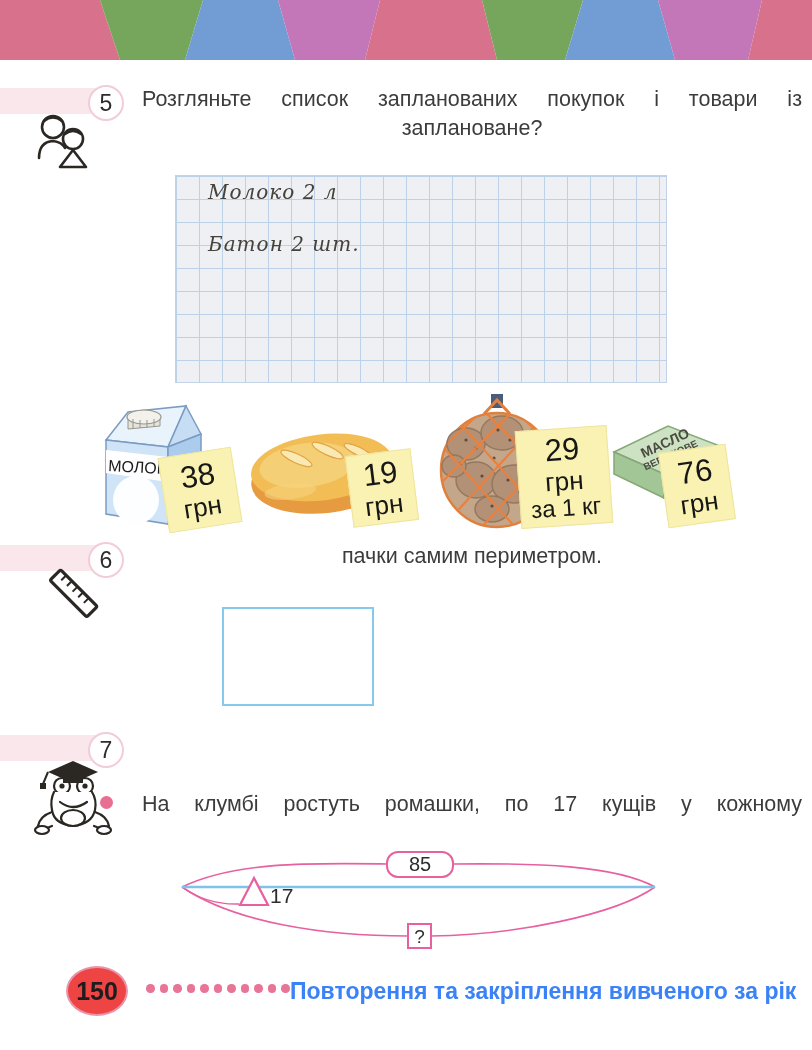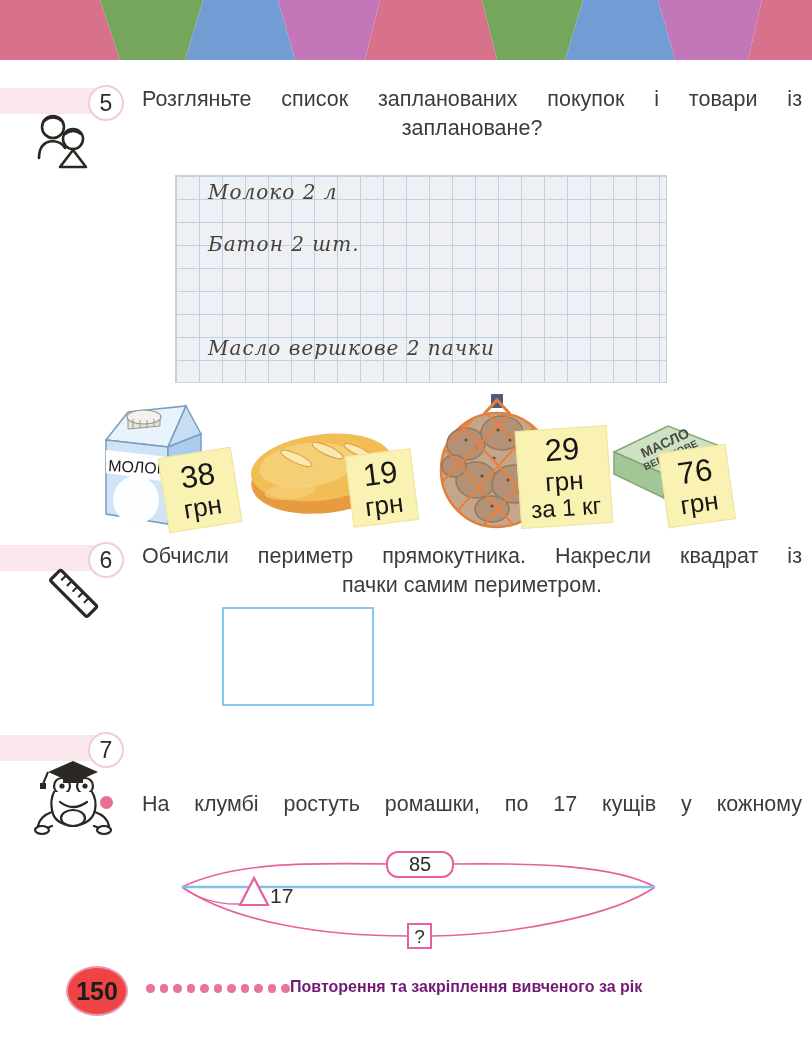--- a/index.html
+++ b/index.html
@@ -38,22 +38,22 @@
          border:2px solid #87c9ed;background:#ffffff;}
   
   .bullet-dot{position:absolute;left:100px;top:796px;width:13px;height:13px;
               border-radius:50%;background:#e76f92;}
   
   .page-num{position:absolute;left:66px;top:966px;width:58px;height:46px;border-radius:50%;
             background:#ef4444;border:2px solid #e895ac;display:flex;align-items:center;
             justify-content:center;font-size:25px;font-weight:bold;color:#1d1d1d;}
   .dots{position:absolute;left:146px;top:984px;display:flex;gap:5px;}
   .dots span{width:8.5px;height:8.5px;border-radius:50%;background:#e87496;display:block;}
-  .footer-text{position:absolute;left:290px;top:978px;font-size:16px;font-weight:bold;
-               color:#701a75;white-space:nowrap;}
+  .footer-text{position:absolute;left:290px;top:978px;font-size:23px;font-weight:bold;
+               color:#3b82f6;white-space:nowrap;}
   svg text{font-family:"Liberation Sans",sans-serif;}
 </style>
 </head>
 <body>
 
 <div class="page">
 
   <svg class="top-border" viewBox="0 0 812 60" preserveAspectRatio="none">
     <polygon points="0,0 100,0 120,60 0,60" fill="#d8718b"></polygon>
     <polygon points="100,0 203,0 185,60 120,60" fill="#76a65c"></polygon>
@@ -83,21 +83,20 @@
   </svg>
 
   <div class="task-text" style="top:85px">
     <div class="jline">Розгляньте список запланованих покупок і товари із</div>
     <div class="lline">заплановане?</div>
   </div>
 
   <div class="paper">
     <div class="hand" style="top:4px">Молоко 2 л</div>
     <div class="hand" style="top:56px">Батон 2 шт.</div>
-    <div class="hand" style="top:160px">Масло вершкове 2 пачки</div>
   </div>
 
   <svg style="position:absolute;left:98px;top:392px" width="112" height="138" viewBox="0 0 112 138">
     <polygon points="8,48 30,20 88,14 70,55" fill="#e9f3fc" stroke="#7b9cc2" stroke-width="1.5"></polygon>
     <polygon points="88,14 103,42 70,55" fill="#c6ddf3" stroke="#7b9cc2" stroke-width="1.5"></polygon>
     <polygon points="8,48 70,55 70,132 8,122" fill="#cfe4f7" stroke="#7b9cc2" stroke-width="1.5"></polygon>
     <polygon points="70,55 103,42 103,114 70,132" fill="#abccec" stroke="#7b9cc2" stroke-width="1.5"></polygon>
     <polygon points="30,26 62,24 62,34 30,37" fill="#e4e4dc" stroke="#97968e" stroke-width="1"></polygon>
     <ellipse cx="46" cy="25" rx="17" ry="7" fill="#f2f2ea" stroke="#97968e" stroke-width="1.2"></ellipse>
     <line x1="35" y1="27" x2="35" y2="36" stroke="#97968e" stroke-width="1"></line>
@@ -202,21 +201,20 @@
       <rect x="6" y="23" width="52" height="15" rx="2" fill="#ffffff" stroke="#2b2722" stroke-width="3.2"></rect>
       <line x1="14" y1="24" x2="14" y2="30" stroke="#2b2722" stroke-width="2"></line>
       <line x1="22" y1="24" x2="22" y2="30" stroke="#2b2722" stroke-width="2"></line>
       <line x1="30" y1="24" x2="30" y2="30" stroke="#2b2722" stroke-width="2"></line>
       <line x1="38" y1="24" x2="38" y2="30" stroke="#2b2722" stroke-width="2"></line>
       <line x1="46" y1="24" x2="46" y2="30" stroke="#2b2722" stroke-width="2"></line>
     </g>
   </svg>
 
   <div class="task-text" style="top:542px">
-    <div class="jline">Обчисли периметр прямокутника. Накресли квадрат із</div>
     <div class="lline">пачки самим периметром.</div>
   </div>
 
   <div class="rect6"></div>
 
   <div class="task-pill" style="top:735px"></div>
   <div class="task-circle" style="top:732px">
     <span>7</span>
   </div>
 

